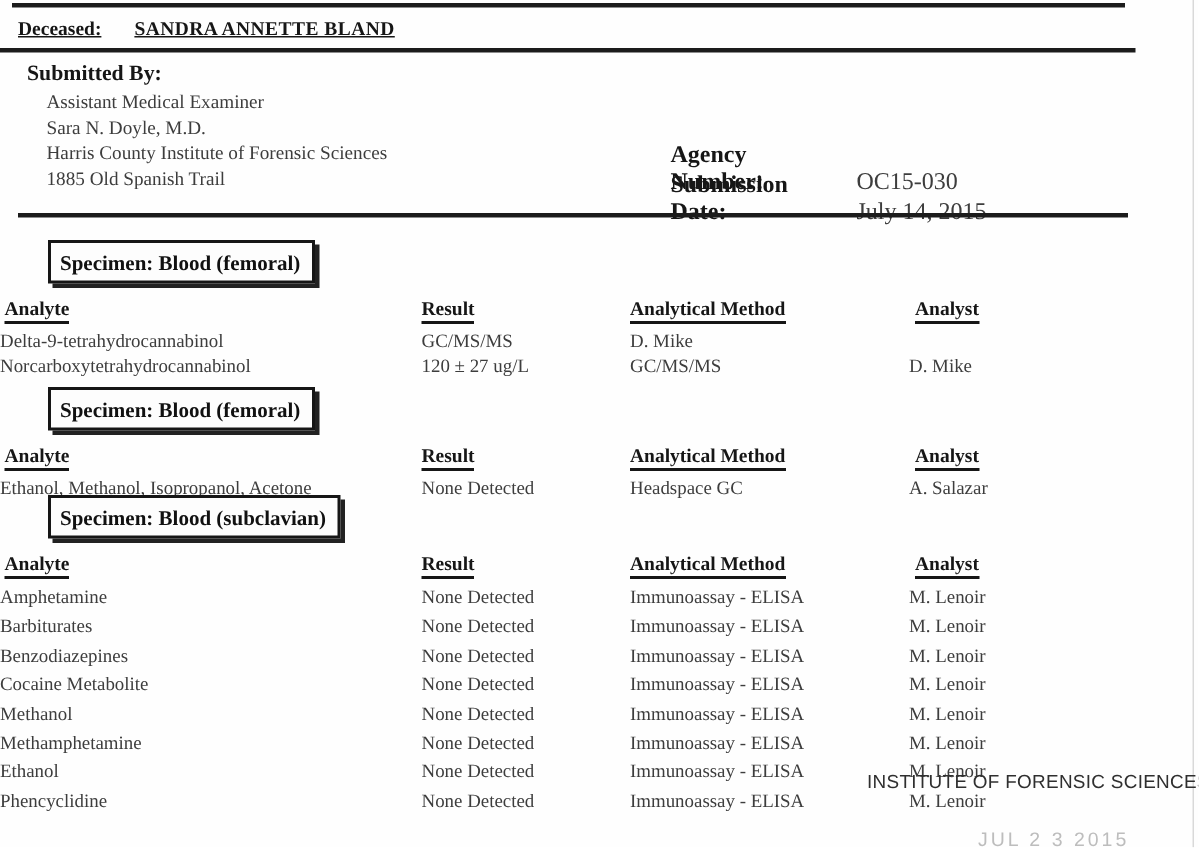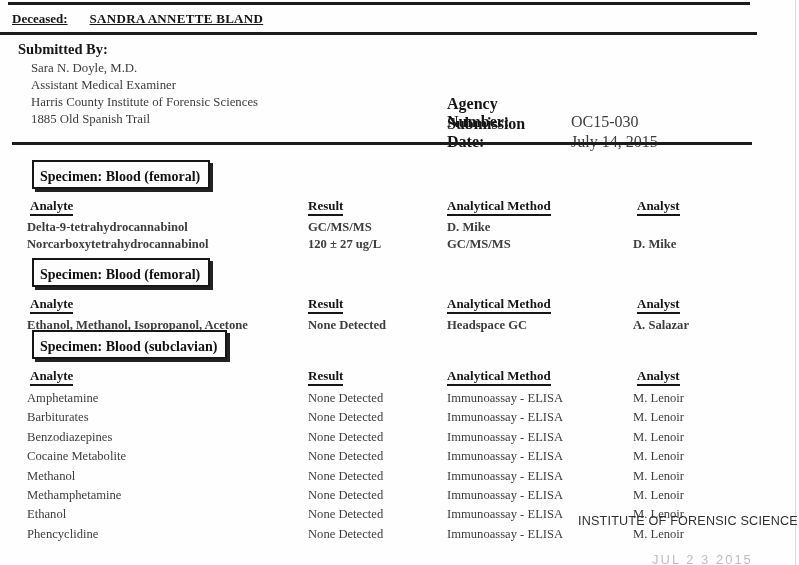--- a/index.html
+++ b/index.html
@@ -51,30 +51,29 @@
     padding: 5px 8px 1px 6px;
     font-size: 14px;
     font-weight: 700;
     color: #111111;
     line-height: 19px;
   }
 
   .grid {
     display: grid;
     grid-template-columns: 281px 139px 186px auto;
-    padding-left: 27px;
   }
   .cols-header { margin-top: 9px; font-size: 13px; font-weight: 700; color: #161616; line-height: 16px; }
   .cols-header .u { display: inline-block; border-bottom: 2px solid #161616; padding-bottom: 0px; }
   .cols-header .c1 .u { margin-left: 3px; }
   .cols-header .c4 .u { margin-left: 4px; }
 
   .rows { margin-top: 3px; }
   .row { font-size: 12.6px; color: #3d3d3d; }
-  .sec-1 .row, .sec-2 .row { line-height: 17.4px; font-weight: bold; }
+  .sec-1 .row, .sec-2 .row { line-height: 17.4px; }
   .sec-3 .row { line-height: 19.4px; }
 
   .stamp-institute {
     position: absolute; left: 578px; top: 514px;
     font-family: "Liberation Sans", sans-serif;
     font-size: 12.6px; font-weight: 400;
     color: #2f2f2f; letter-spacing: 0.2px;
     white-space: nowrap;
   }
   .stamp-date {
@@ -94,22 +93,22 @@
 
   <div class="deceased-row">
     <span>Deceased:</span><span class="name">SANDRA ANNETTE BLAND</span>
   </div>
 
   <div class="hline l2"></div>
 
   <div class="submitted-label">Submitted By:</div>
 
   <div class="address">
+    <div>Assistant Medical Examiner</div>
     <div>Sara N. Doyle, M.D.</div>
-    <div>Assistant Medical Examiner</div>
     <div>Harris County Institute of Forensic Sciences</div>
     <div>1885 Old Spanish Trail</div>
   </div>
 
   <div class="agency-block">
     <div class="line">
       <span class="lbl">Agency Number:</span>
       <span class="val">OC15-030</span>
     </div>
     <div class="line">

